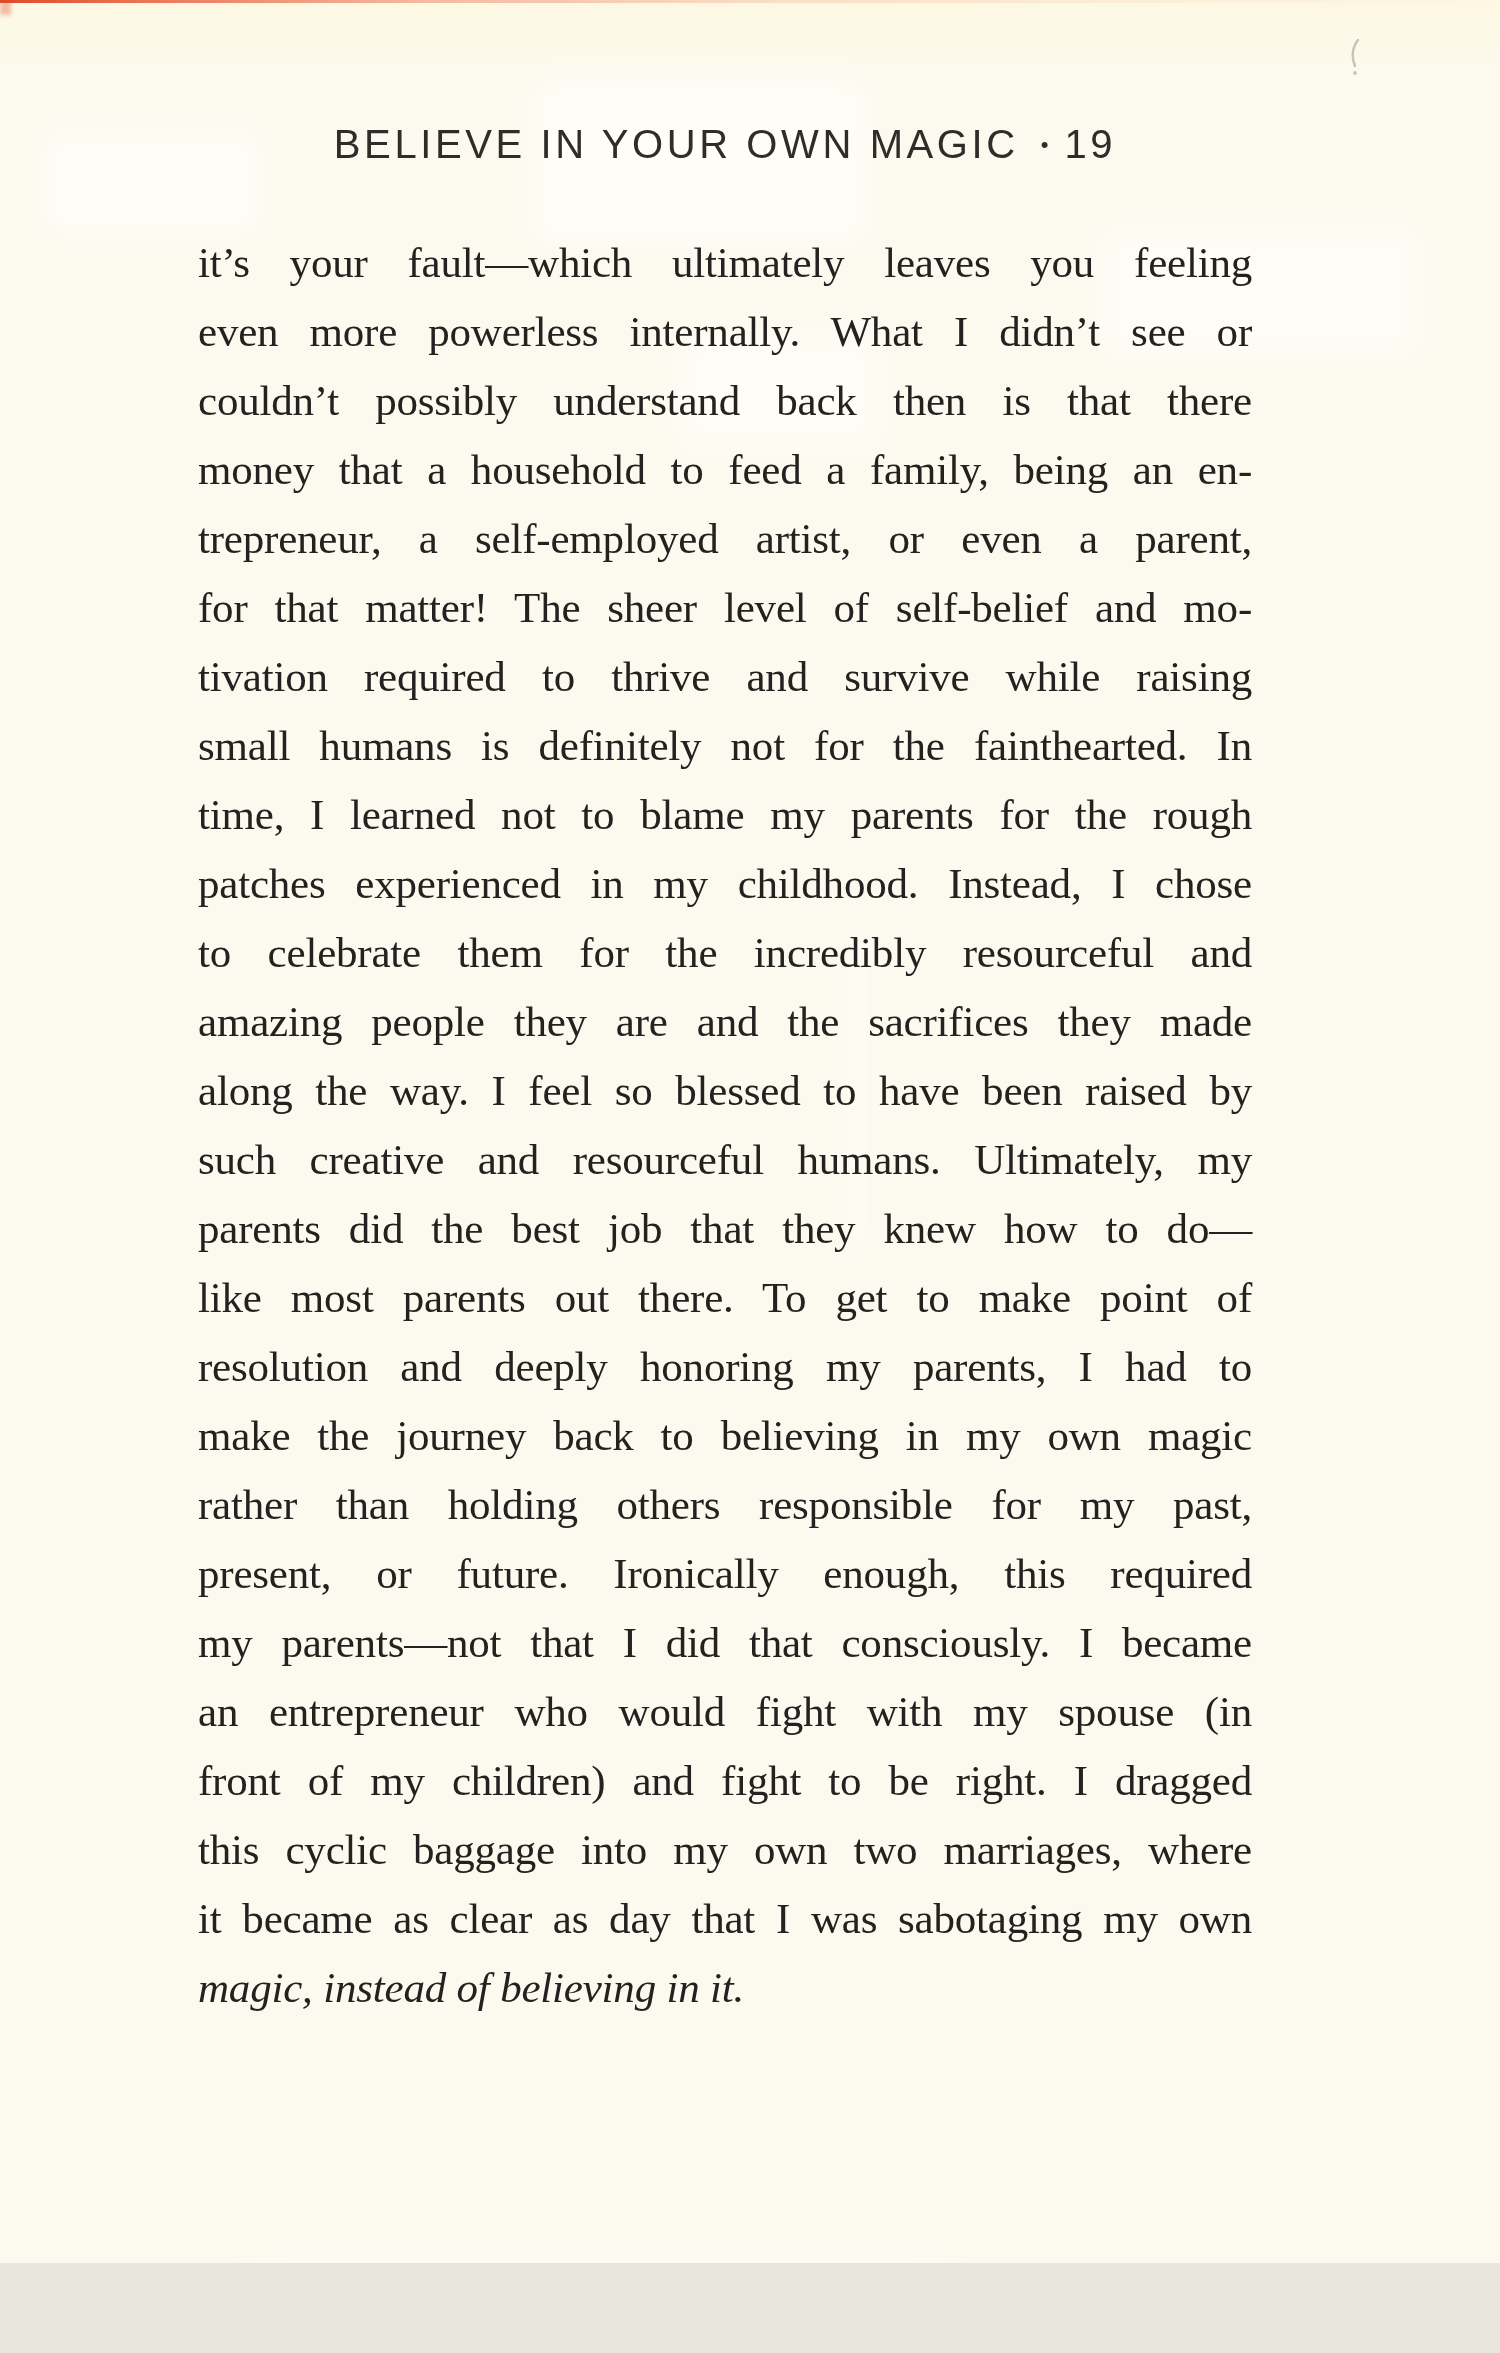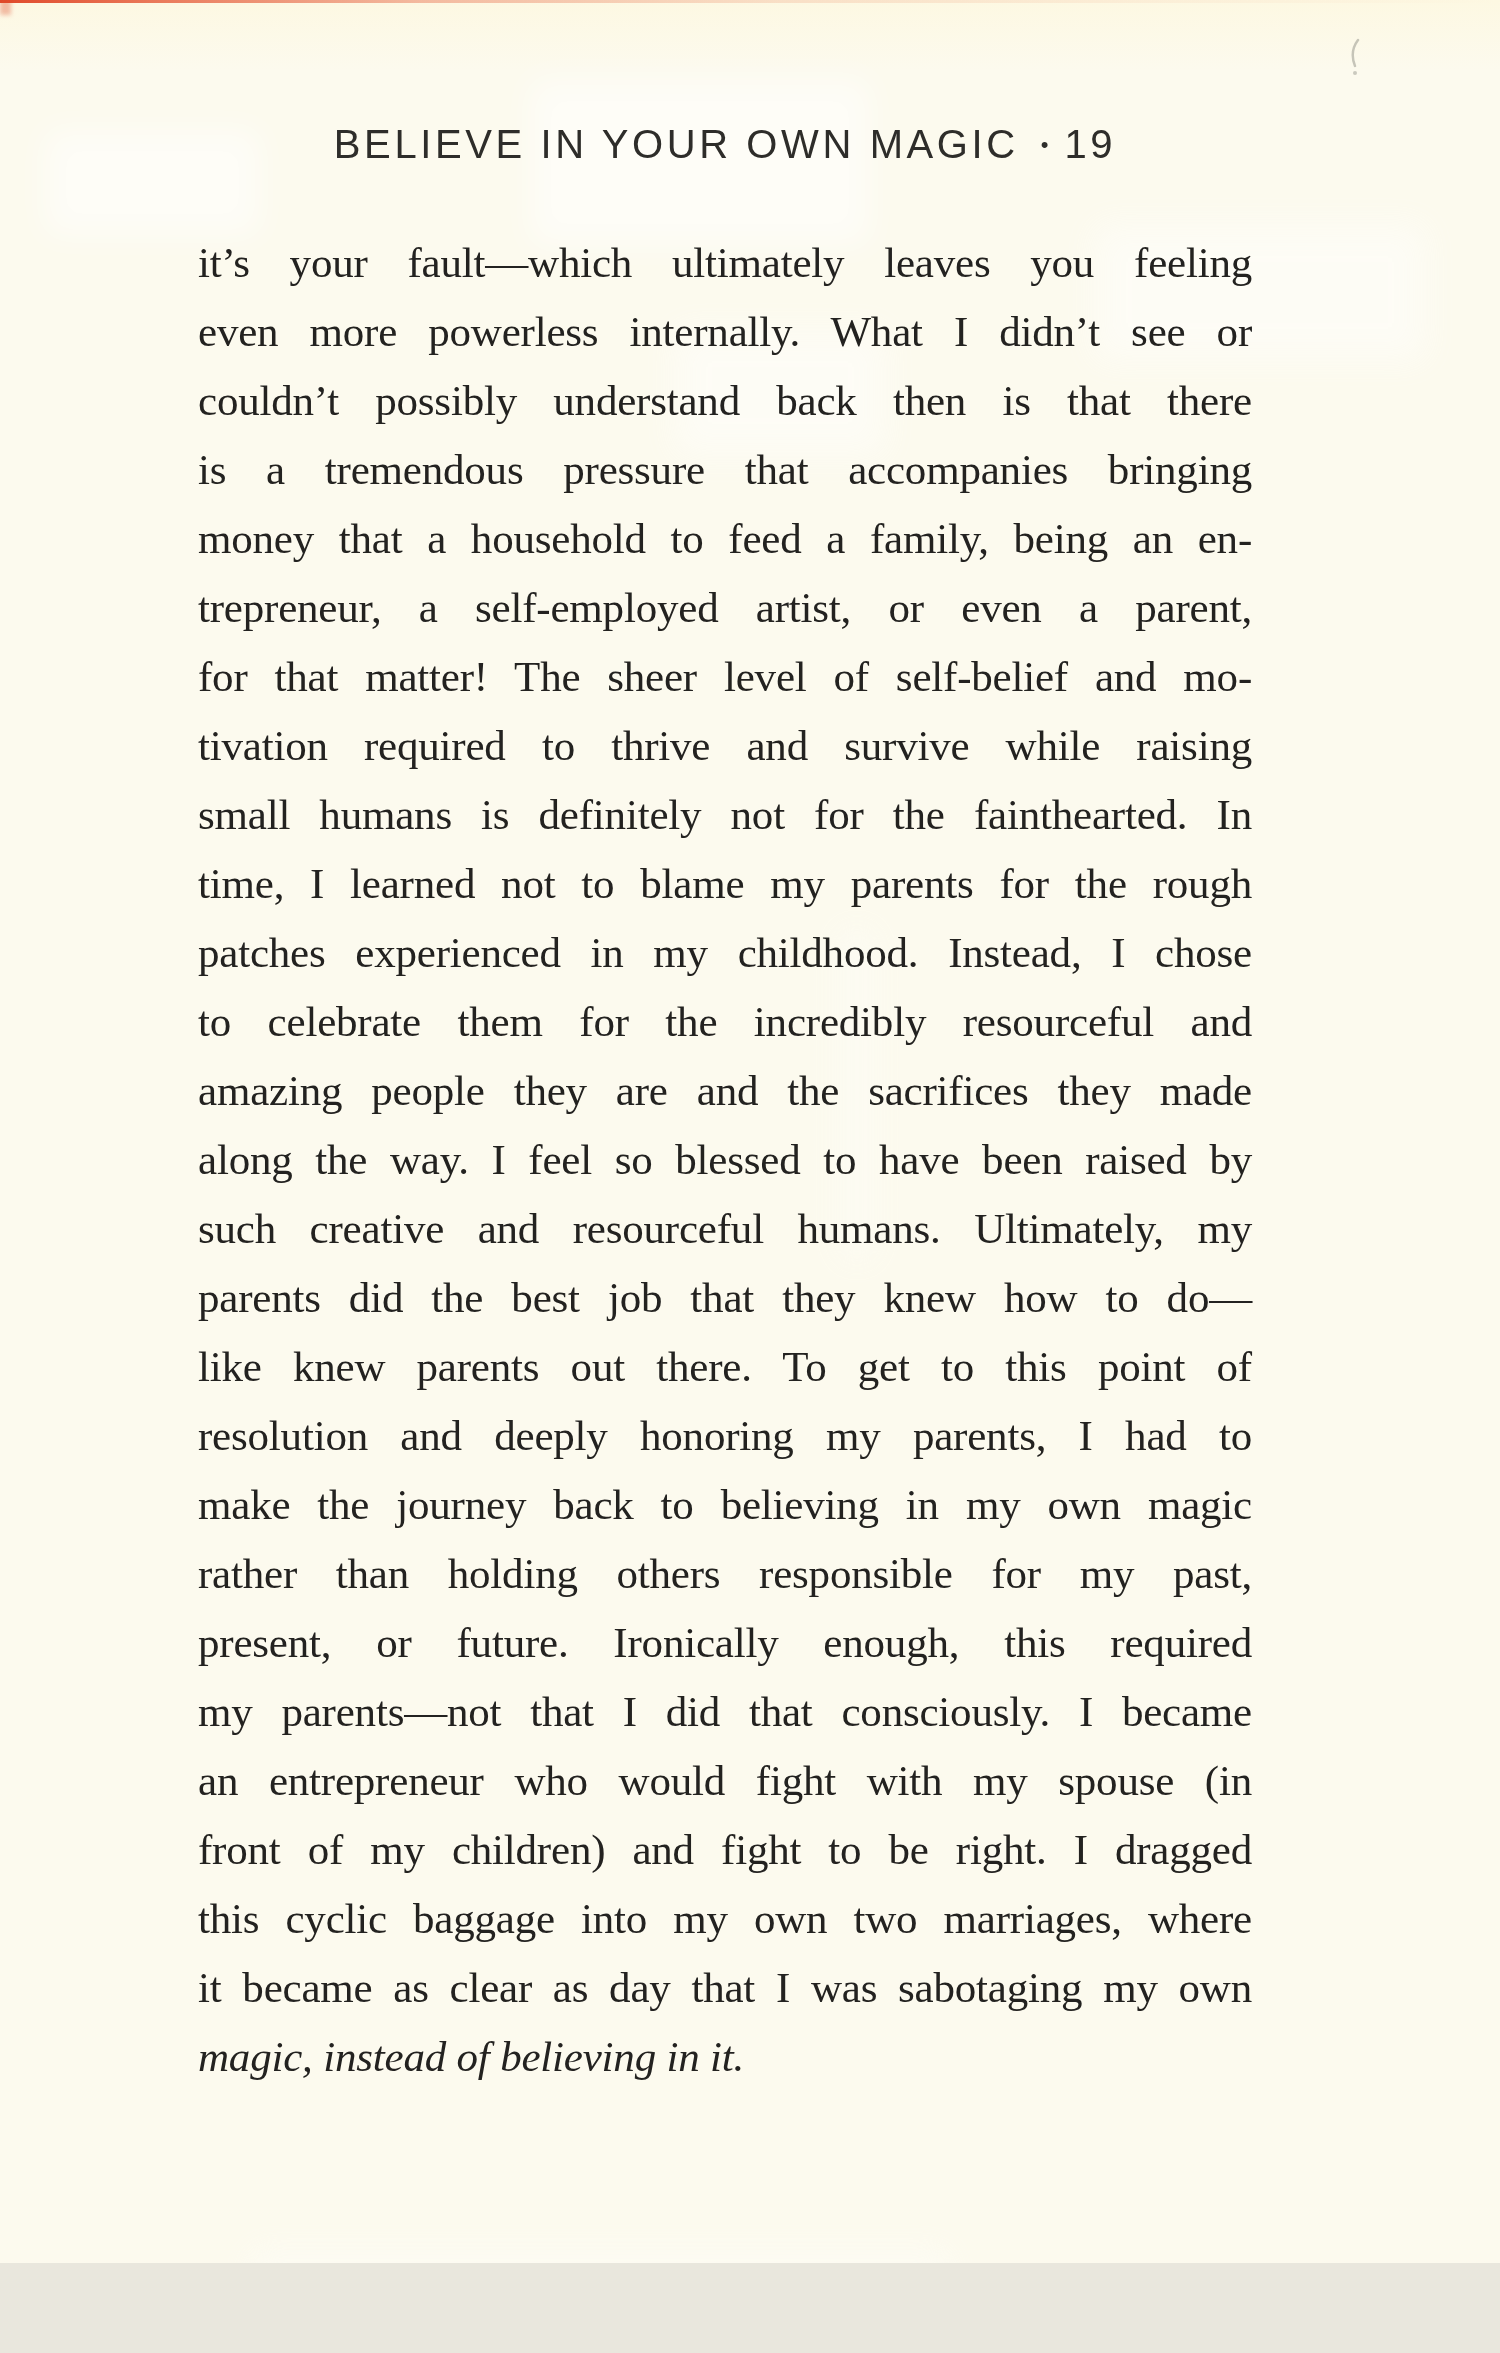--- a/index.html
+++ b/index.html
@@ -128,34 +128,33 @@
   <div class="patch p6"></div>
 
   <div class="running-header">
     <span>BELIEVE IN YOUR OWN MAGIC</span><span class="bullet">•</span><span>19</span>
   </div>
 
   <div class="body-text">
       <div class="line">it’s your fault—which ultimately leaves you feeling</div>
       <div class="line">even more powerless internally. What I didn’t see or</div>
       <div class="line">couldn’t possibly understand back then is that there</div>
-      <div class="line">is a tremendous pressure that accompanies bringing</div>
       <div class="line">money that a household to feed a family, being an en-</div>
       <div class="line">trepreneur, a self-employed artist, or even a parent,</div>
       <div class="line">for that matter! The sheer level of self-belief and mo-</div>
       <div class="line">tivation required to thrive and survive while raising</div>
       <div class="line">small humans is definitely not for the fainthearted. In</div>
       <div class="line">time, I learned not to blame my parents for the rough</div>
       <div class="line">patches experienced in my childhood. Instead, I chose</div>
       <div class="line">to celebrate them for the incredibly resourceful and</div>
       <div class="line">amazing people they are and the sacrifices they made</div>
       <div class="line">along the way. I feel so blessed to have been raised by</div>
       <div class="line">such creative and resourceful humans. Ultimately, my</div>
       <div class="line">parents did the best job that they knew how to do—</div>
-      <div class="line">like knew parents out there. To get to this point of</div>
+      <div class="line">like most parents out there. To get to make point of</div>
       <div class="line">resolution and deeply honoring my parents, I had to</div>
       <div class="line">make the journey back to believing in my own magic</div>
       <div class="line">rather than holding others responsible for my past,</div>
       <div class="line">present, or future. Ironically enough, this required</div>
       <div class="line">my parents—not that I did that consciously. I became</div>
       <div class="line">an entrepreneur who would fight with my spouse (in</div>
       <div class="line">front of my children) and fight to be right. I dragged</div>
       <div class="line">this cyclic baggage into my own two marriages, where</div>
       <div class="line">it became as clear as day that I was sabotaging my own</div>
       <div class="line last">magic, instead of believing in it.</div>

